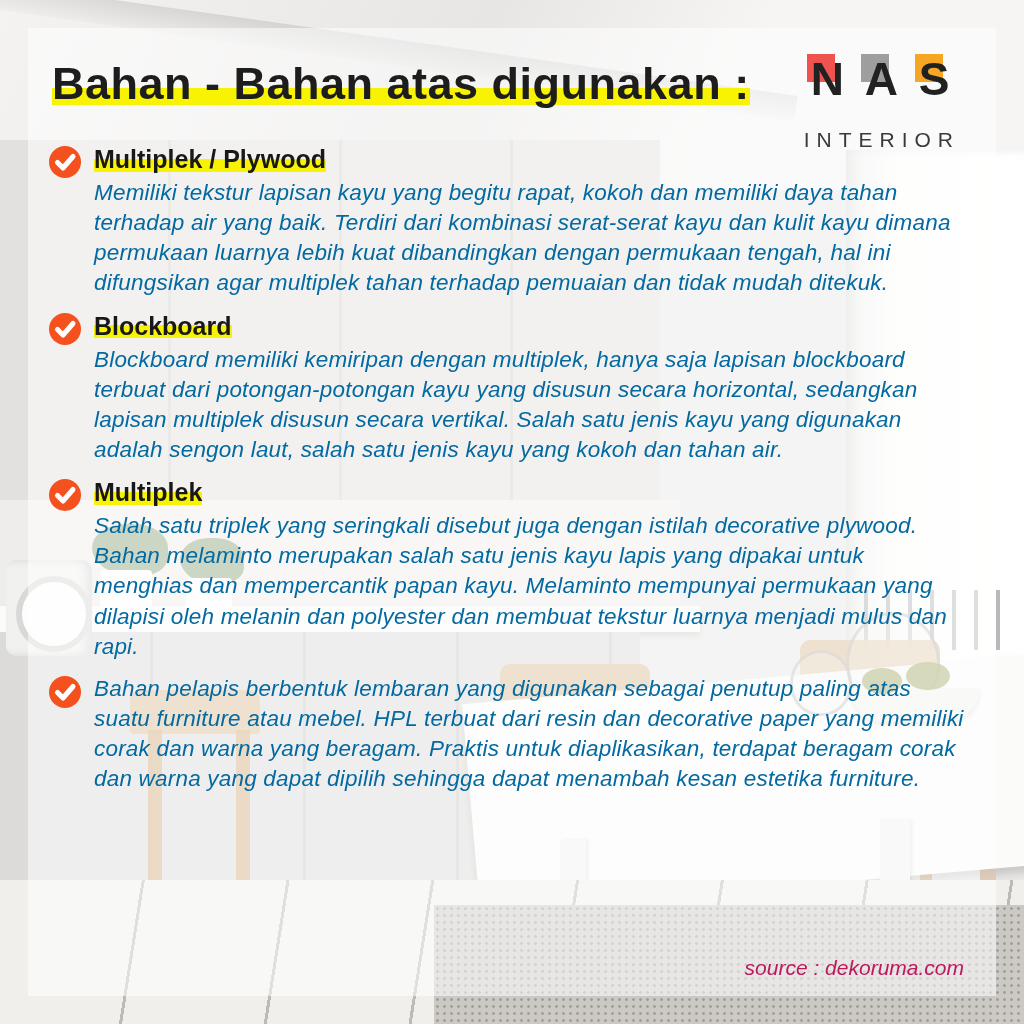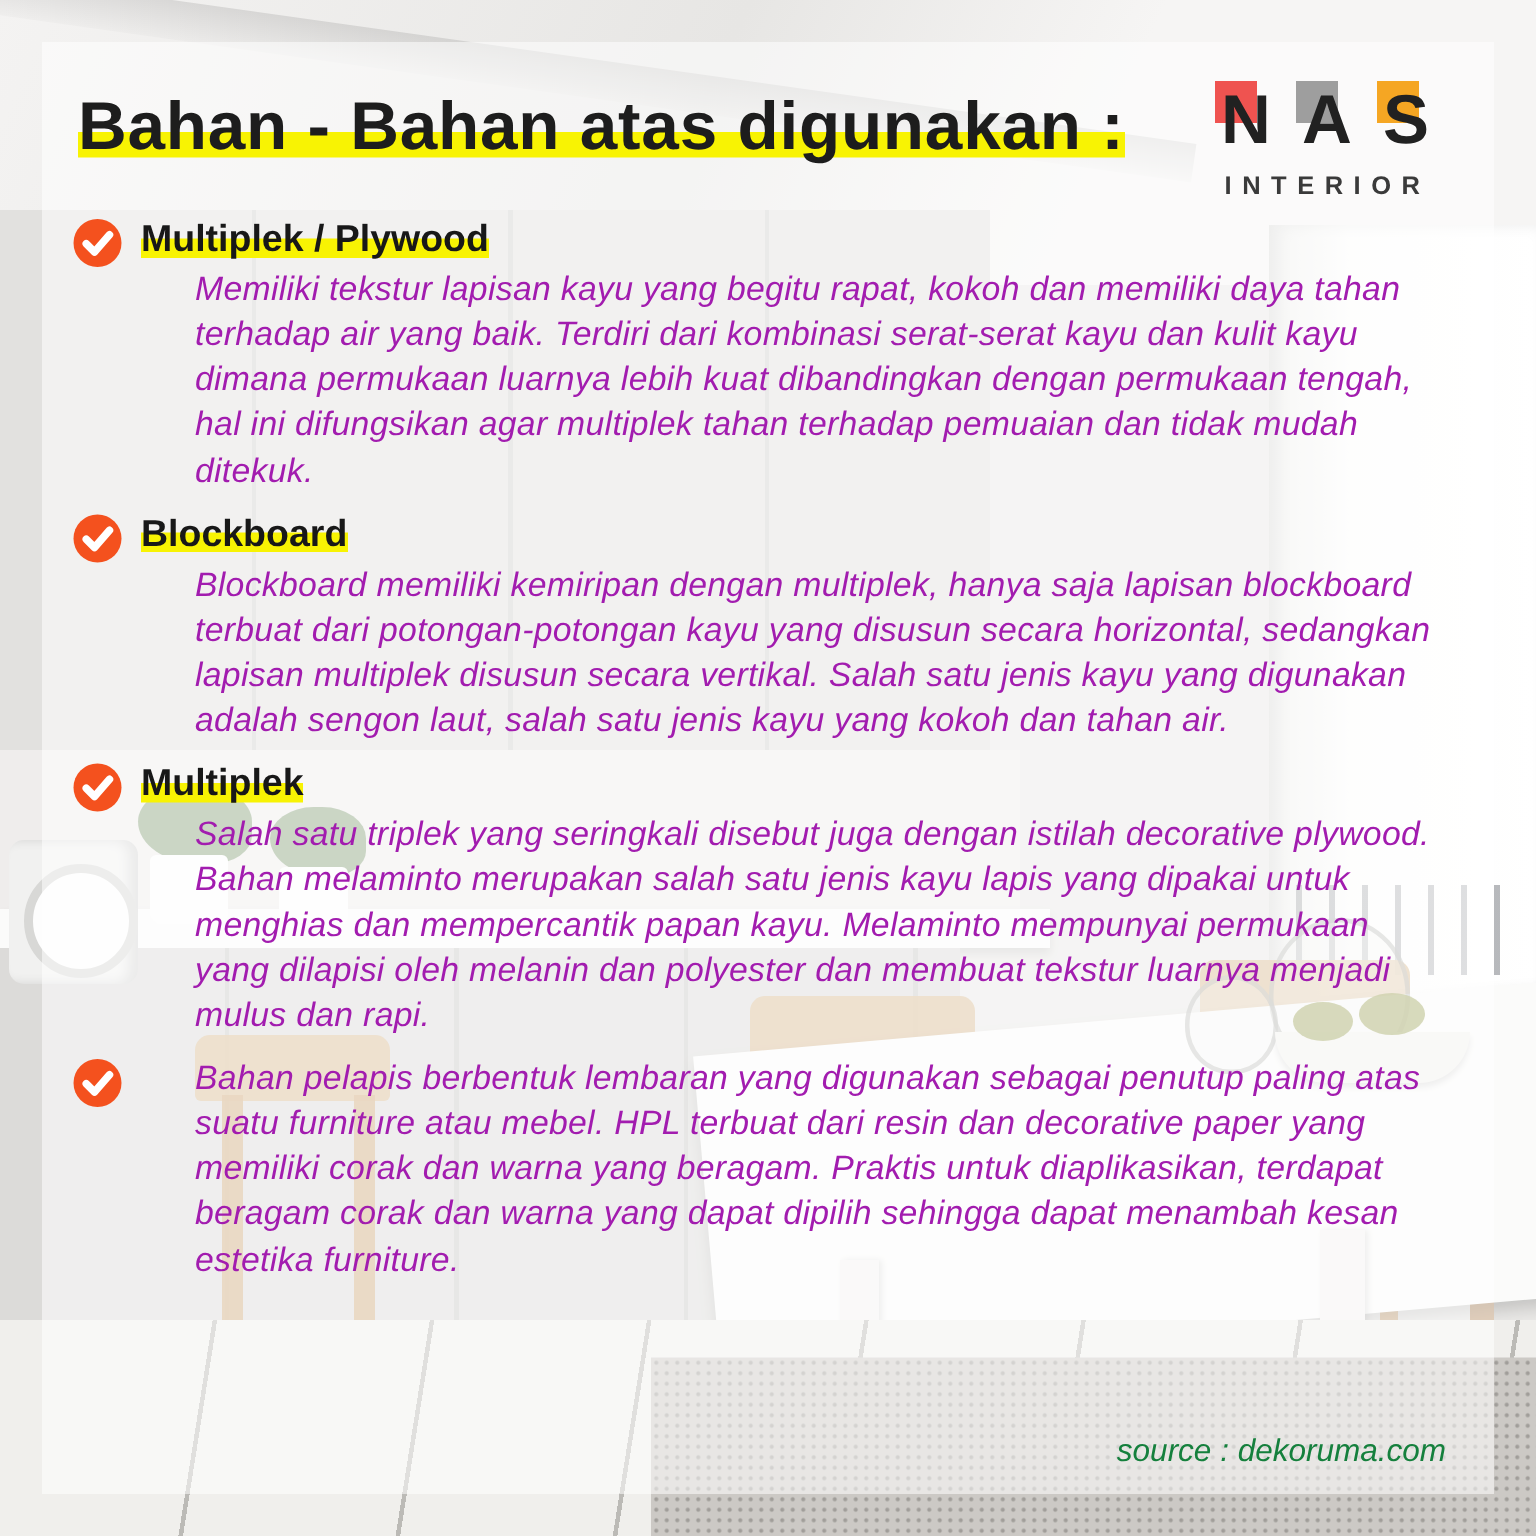--- a/index.html
+++ b/index.html
@@ -61,30 +61,30 @@
     margin:4px 0 0 4px;white-space:nowrap;}
   .hl-title{background-image:linear-gradient(#f8f303,#f8f303);background-repeat:no-repeat;
     background-size:100% 17px;background-position:0 88%;}
   .hl-head{background-image:linear-gradient(#f8f303,#f8f303);background-repeat:no-repeat;
     background-size:100% 13px;background-position:0 86%;}
   .logo{display:flex;flex-direction:column;align-items:center;margin-right:6px;}
   .logo-letters{display:flex;gap:12px;}
   .logo-letter{position:relative;width:42px;height:54px;}
   .logo-sq{position:absolute;left:0;top:0;width:28px;height:28px;}
   .logo-ch{position:absolute;left:4px;top:2px;font-size:46px;line-height:1;font-weight:800;color:#212121;}
-  .logo-sub{margin-top:6px;font-size:17px;letter-spacing:7px;color:#3a3a3a;font-weight:700;}
+  .logo-sub{margin-top:20px;font-size:21px;letter-spacing:7px;color:#3a3a3a;font-weight:400;}
   
   .sections{margin-top:2px;}
   .section{display:flex;gap:12px;margin-bottom:12px;}
   .check{flex:0 0 34px;width:34px;height:34px;margin-top:1px;}
   .sec-text{width:886px;}
   .sec-head{font-size:25px;font-weight:800;color:#181818;line-height:1.2;margin-bottom:4px;display:inline-block;}
-  .sec-body{font-size:22.5px;font-style:italic;color:#a21caf;line-height:1.34;letter-spacing:.2px;margin-left:36px;}
-  
-  .source{position:absolute;right:60px;bottom:44px;font-size:21px;font-style:italic;color:#15803d;}
+  .sec-body{font-size:22.5px;font-style:italic;color:#0369a1;line-height:1.34;letter-spacing:.2px;}
+  
+  .source{position:absolute;right:60px;bottom:44px;font-size:21px;font-style:italic;color:#be185d;}
 </style>
 </head>
 <body>
 
 <div class="photo">
   <div class="ceiling"></div>
   <div class="beam"></div>
   <div class="cab-upper"></div>
   <div class="backsplash"></div>
   <div class="counter"></div>

